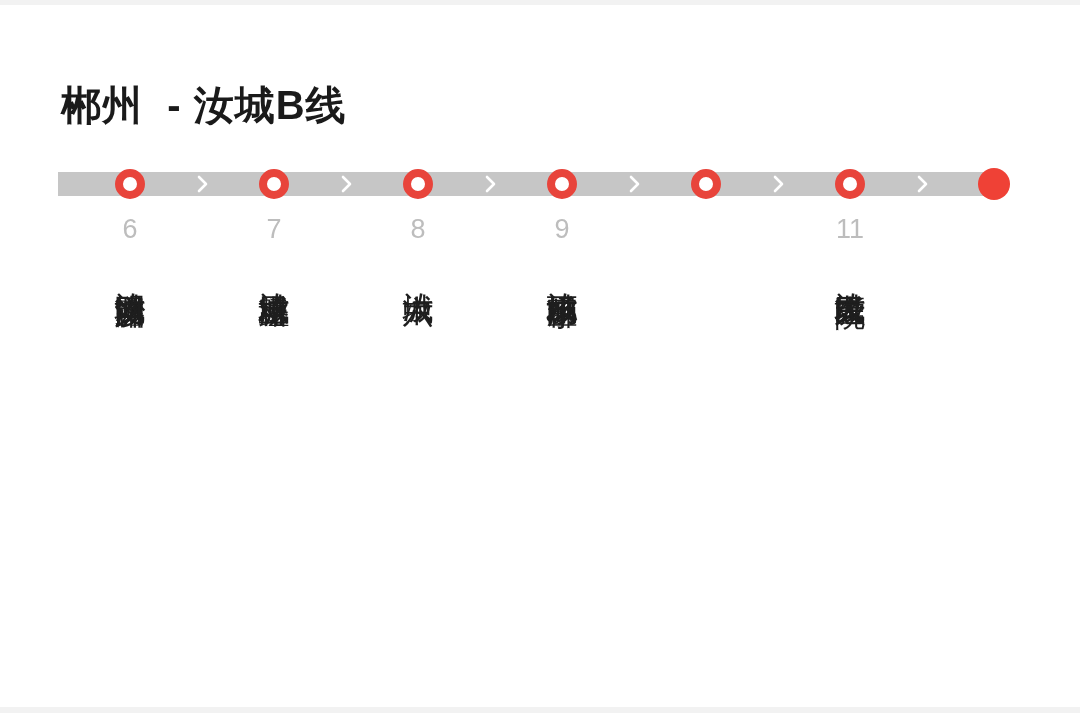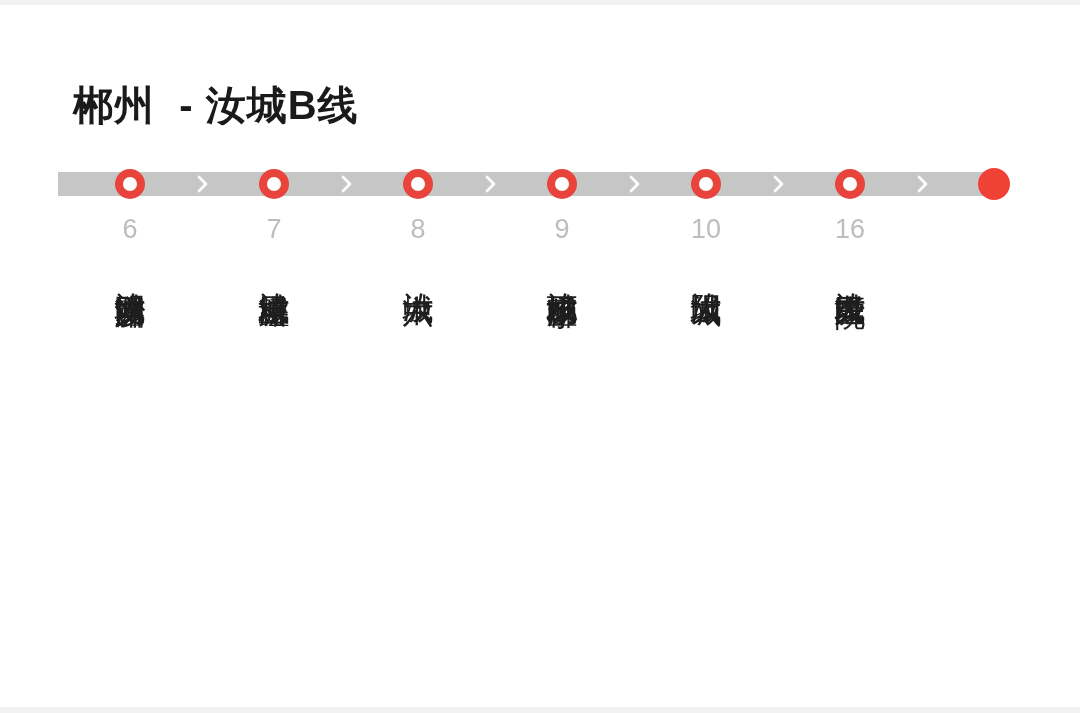--- a/index.html
+++ b/index.html
@@ -27,21 +27,21 @@
     bottom: 0; left: 0;
     width: 1080px;
     height: 6px;
     background: #f2f2f2;
   }
 
   
   .header {
     position: absolute;
     top: 80px;
-    left: 16px;
+    left: 4px;
     width: 892px;
     height: 58px;
   }
   .route-title {
     position: absolute;
     left: 57px;
     top: 0;
     font-size: 40px;
     font-weight: bold;
     color: #1a1a1a;
@@ -195,17 +195,16 @@
       <div class="dot ring" style="left: 850px;"></div>
       <div class="dot filled" style="left: 994px;"></div>
     </div>
 </div>
 
 <div class="stations" id="stations">
     <div class="station" style="left: 130px;"><div class="station-index">6</div><div class="station-name">汝城文明沙洲路口</div></div>
     <div class="station" style="left: 274px;"><div class="station-index">7</div><div class="station-name">汝城土桥墟路口</div></div>
     <div class="station" style="left: 418px;"><div class="station-index">8</div><div class="station-name">汝城六中</div></div>
     <div class="station" style="left: 562px;"><div class="station-index">9</div><div class="station-name">汝城广场丽都小区</div></div>
-    <div class="station" style="left: 706px;"><div class="station-index">10</div><div class="station-name">汝城太阳城</div></div>
-    <div class="station" style="left: 850px;"><div class="station-index">16</div><div class="station-name">汝城老人民医院</div></div>
+    <div class="station" style="left: 850px;"><div class="station-index">11</div><div class="station-name">汝城老人民医院</div></div>
   </div>
 
 <div class="bottom-strip"></div>
 
 </body></html>

